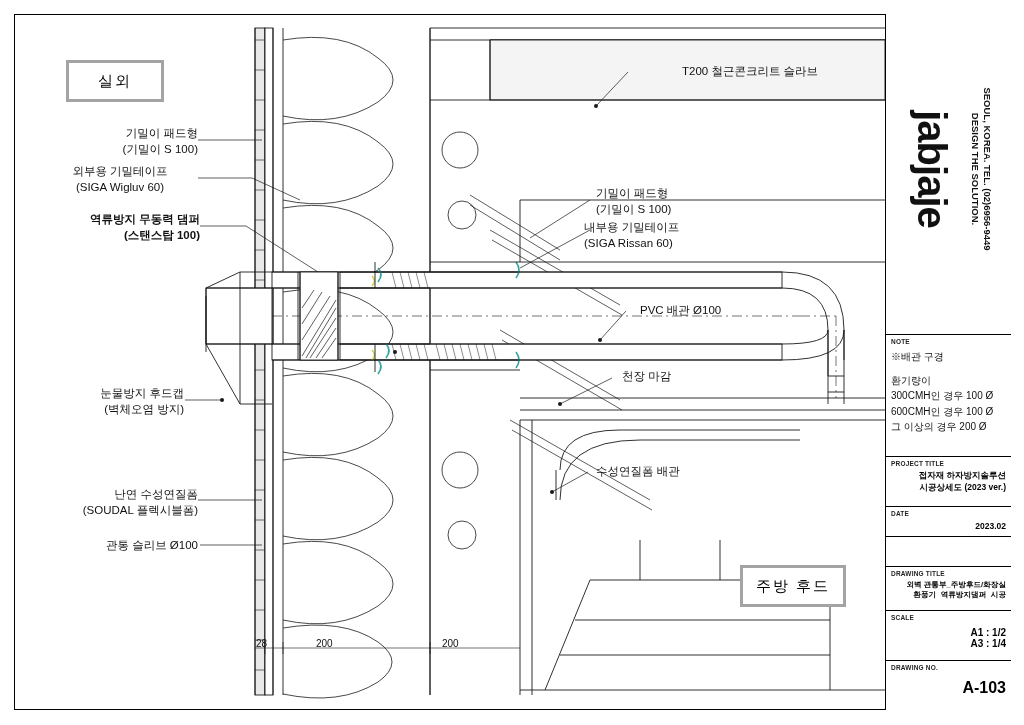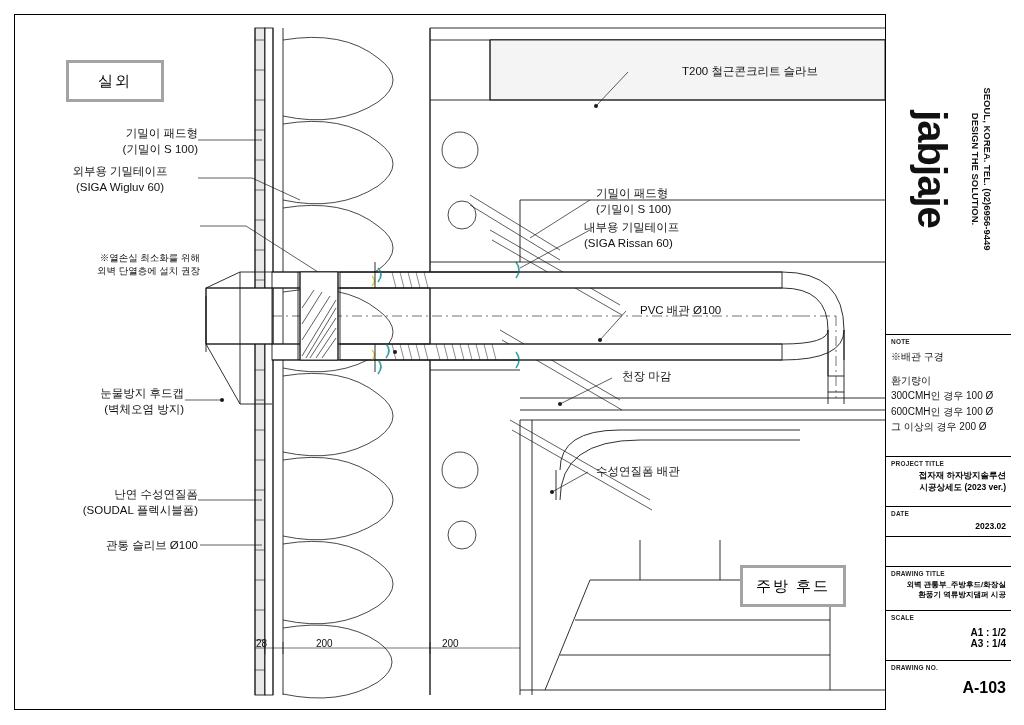--- a/index.html
+++ b/index.html
@@ -264,25 +264,25 @@
   <div class="lbl" style="left:90px;top:126px;text-align:right;width:108px;">
     <div>기밀이 패드형</div>
     <div>(기밀이 S 100)</div>
   </div>
 
   <div class="lbl" style="left:54px;top:164px;text-align:center;width:132px;">
     <div>외부용 기밀테이프</div>
     <div>(SIGA Wigluv 60)</div>
   </div>
 
-
-  <div class="lbl sm" style="left:46px;top:252px;text-align:right;width:154px;">
-    <div>※열손실 최소화를 위해</div>
-    <div>외벽 단열층에 설치 권장</div>
-  </div>
+  <div class="lbl b" style="left:52px;top:212px;text-align:right;width:148px;">
+    <div>역류방지 무동력 댐퍼</div>
+    <div>(스탠스탑 100)</div>
+  </div>
+
 
   <div class="lbl" style="left:66px;top:386px;text-align:right;width:118px;">
     <div>눈물방지 후드캡</div>
     <div>(벽체오염 방지)</div>
   </div>
 
   <div class="lbl" style="left:62px;top:487px;text-align:right;width:136px;">
     <div>난연 수성연질폼</div>
     <div>(SOUDAL 플렉시블폼)</div>
   </div>
@@ -351,21 +351,21 @@
       <div class="cap">DATE</div>
       <div class="val" style="margin-top:4px;">2023.02</div>
     </div>
 
     <div class="hr" style="top:522px;"></div>
 
     <div class="hr" style="top:552px;"></div>
     <div class="row" style="top:554px;">
       <div class="cap">DRAWING TITLE</div>
       <div class="val" style="margin-top:3px;font-size:7.6px;">외벽 관통부_주방후드/화장실</div>
-      <div class="val" style="font-size:7.6px;">환풍기 역류방지댐퍼 시공</div>
+      <div class="val" style="font-size:7.6px;font-family:Liberation Mono, monospace;">환풍기 역류방지댐퍼 시공</div>
     </div>
 
     <div class="hr" style="top:596px;"></div>
     <div class="row" style="top:598px;">
       <div class="cap">SCALE</div>
       <div class="val" style="margin-top:6px;font-size:10px;">A1 : 1/2</div>
       <div class="val" style="font-size:10px;">A3 : 1/4</div>
     </div>
 
     <div class="hr" style="top:646px;"></div>

